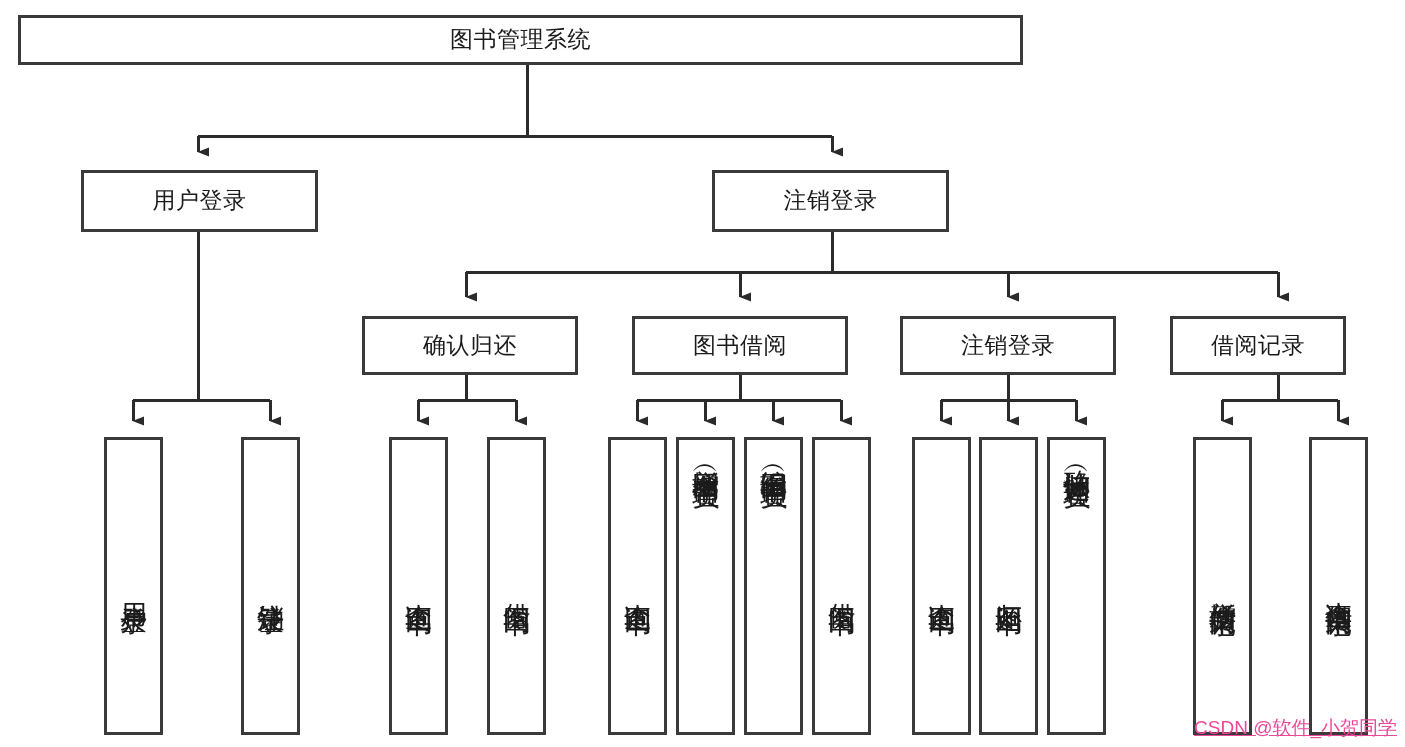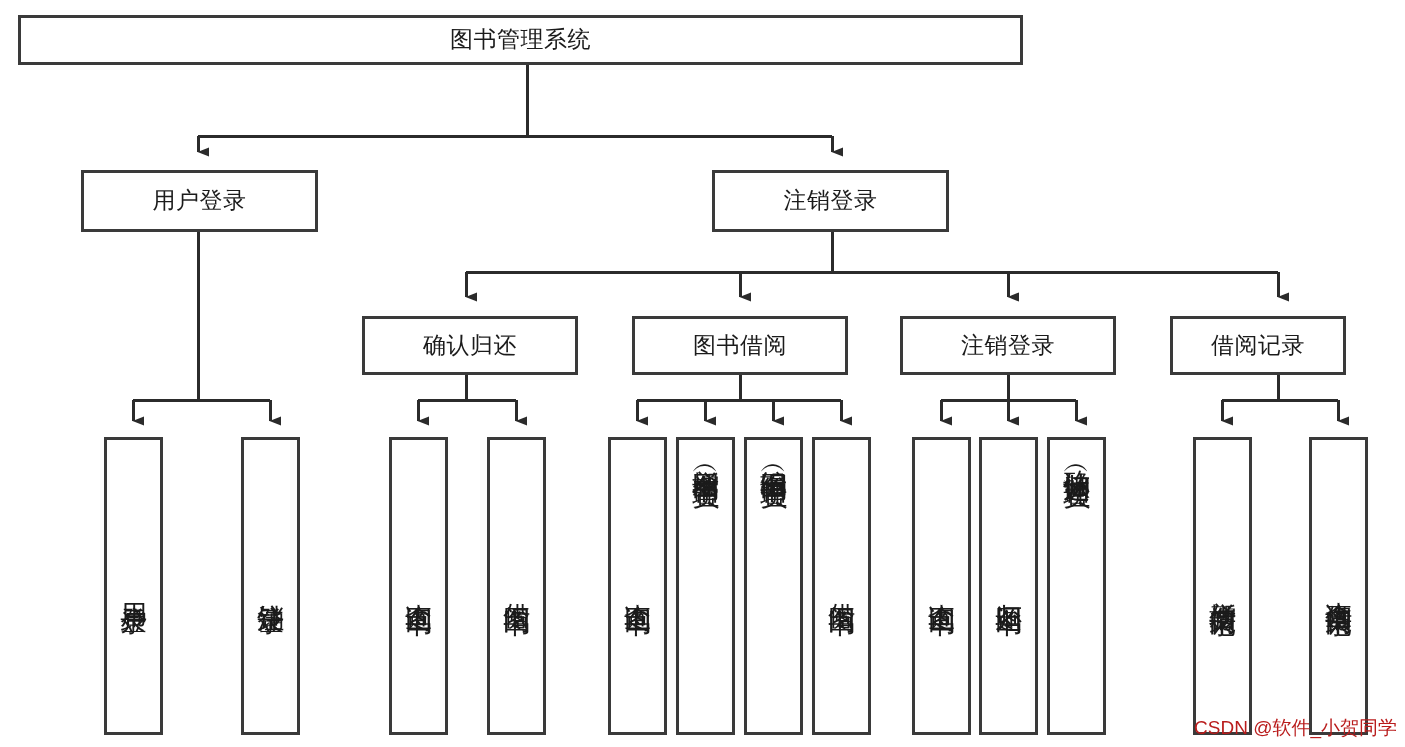--- a/index.html
+++ b/index.html
@@ -62,23 +62,24 @@
     left: 0; top: 0;
     width: 1405px;
     height: 747px;
     pointer-events: none;
   }
   .watermark {
     position: absolute;
     right: 8px;
     bottom: 6px;
     font-size: 19px;
-    color: #b91c1c;
+    color: #ec4899;
     white-space: nowrap;
     font-family: "Liberation Sans", "DejaVu Sans", sans-serif;
+    text-decoration: underline;
   }
 </style>
 </head>
 <body>
 
 <div id="diagram-root">
 
   <svg class="connector-layer" viewBox="0 0 1405 747" width="1405" height="747" aria-hidden="true">
     <defs>
       <marker id="arrowhead" markerWidth="10" markerHeight="12" refX="4.6" refY="11" orient="auto" markerUnits="userSpaceOnUse">

